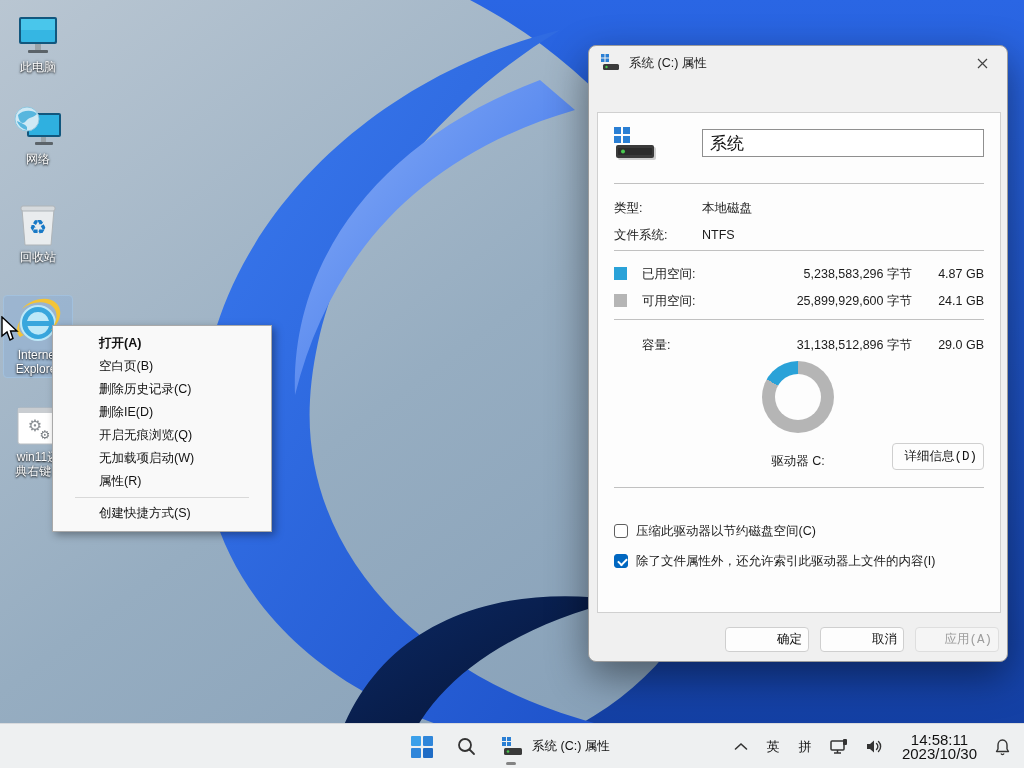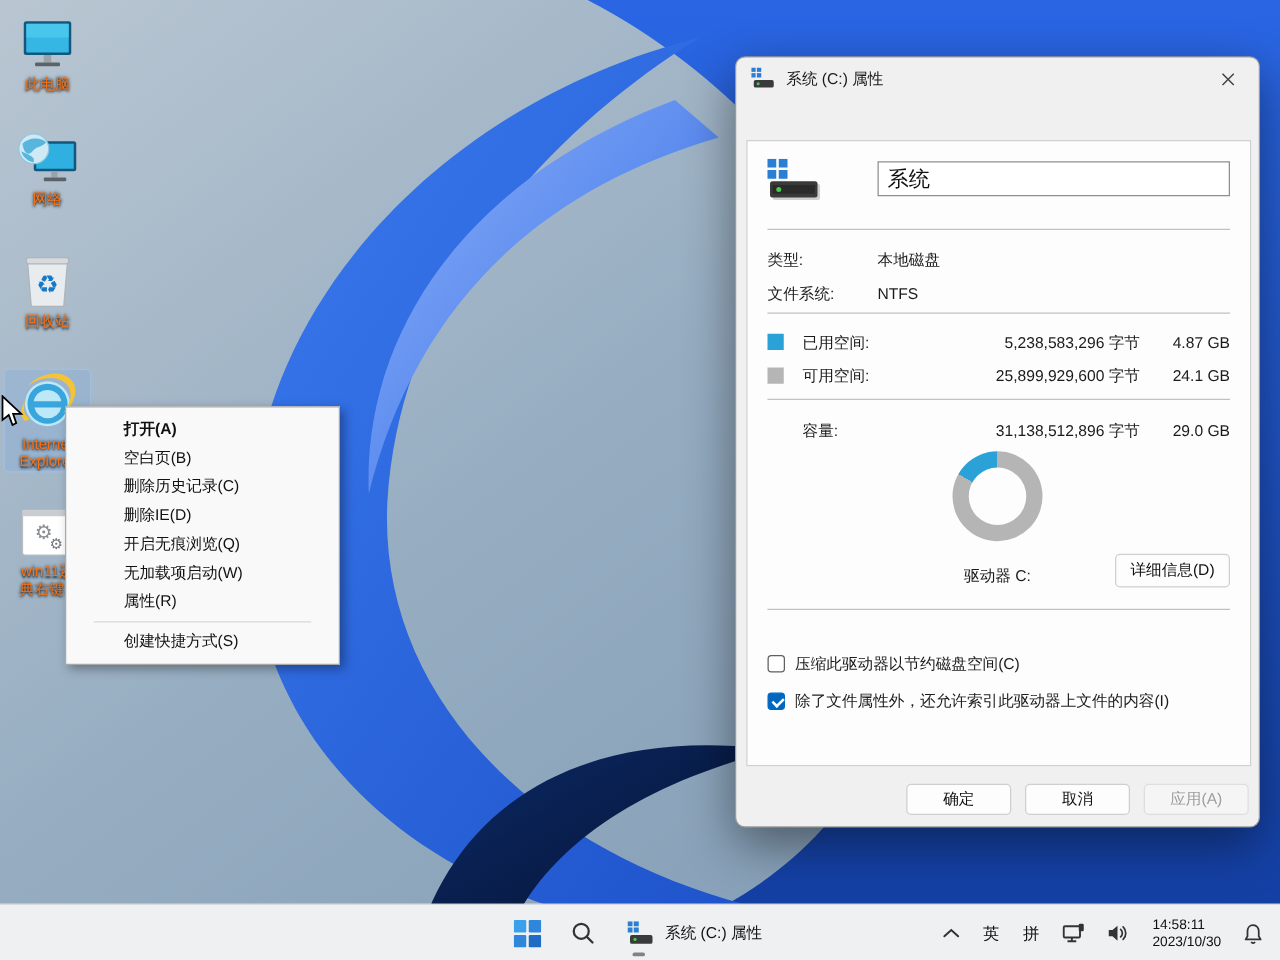--- a/index.html
+++ b/index.html
@@ -10,21 +10,21 @@
 
   
   .wallpaper{position:absolute;inset:0;}
   .wallpaper svg{display:block;}
 
   
   .desk-icon{position:absolute;left:4px;width:68px;text-align:center;cursor:default;}
   .desk-icon .cell{width:68px;padding:3px 0 1px;border-radius:3px;}
   .desk-icon.selected .cell{background:rgba(140,175,215,.45);outline:1px solid rgba(160,195,230,.7);}
   .desk-icon .glyph{height:46px;display:flex;align-items:flex-end;justify-content:center;}
-  .desk-icon .lbl{margin-top:3px;font-size:12px;line-height:14px;color:#f97316;
+  .desk-icon .lbl{margin-top:3px;font-size:12px;line-height:14px;color:#ffffff;
                   text-shadow:0 1px 2px rgba(0,0,0,.85),0 0 3px rgba(0,0,0,.6);}
 
   
   .cursor{position:absolute;left:0px;top:316px;z-index:60;}
 
   
   .ctx-menu{position:absolute;left:52px;top:325px;width:220px;z-index:50;
             background:#f9f9f9;border:1px solid #a9a9a9;
             box-shadow:3px 3px 8px rgba(0,0,0,.35);padding:6px 12px;}
   .ctx-item{height:23px;line-height:23px;padding-left:34px;font-size:12.5px;color:#111;white-space:nowrap;}
@@ -55,21 +55,21 @@
   .frow .fl2{position:absolute;left:44px;}
   .frow .fv{position:absolute;left:104px;}
   .frow .sq{position:absolute;left:16px;top:3px;width:13px;height:13px;}
   .frow .bytes{position:absolute;right:88px;}
   .frow .gb{position:absolute;right:16px;width:62px;text-align:right;}
   .donut{position:absolute;left:164px;top:248px;width:72px;height:72px;border-radius:50%;}
   .donut::after{content:"";position:absolute;left:13px;top:13px;width:46px;height:46px;
                 border-radius:50%;background:#fdfdfd;}
   .drive-lbl{position:absolute;left:100px;top:340px;width:200px;text-align:center;font-size:12.5px;}
   .btn{border:1px solid #cfcfcf;background:#fdfdfd;border-radius:4px;font-size:12.5px;
-       font-family:Liberation Sans, sans-serif;color:#111;}
+       font-family:Liberation Mono, monospace;color:#111;text-align:right;}
   .details-btn{position:absolute;right:16px;top:330px;width:92px;height:27px;}
   .cbrow{position:absolute;left:16px;right:12px;height:18px;font-size:12.5px;line-height:17px;}
   .cbrow .box{position:absolute;left:0;top:1px;width:14px;height:14px;border:1px solid #5f5f5f;
               border-radius:3px;background:#fff;}
   .cbrow.checked .box{background:#0067c0;border-color:#0067c0;}
   .cbrow.checked .box::after{content:"";position:absolute;left:3px;top:3px;width:7px;height:4px;
               border-left:2px solid #fff;border-bottom:2px solid #fff;transform:rotate(-45deg);}
   .cbrow .cbl{position:absolute;left:22px;right:0;}
   .dlg-buttons{position:absolute;right:8px;top:581px;display:flex;gap:11px;}
   .dlg-buttons .btn{width:84px;height:25px;}
@@ -79,21 +79,21 @@
   .taskbar{position:absolute;left:0;bottom:0;width:1024px;height:45px;background:#eef0f1;
            border-top:1px solid #d8dadd;z-index:70;display:flex;align-items:center;}
   .tb-center{position:absolute;left:402px;top:0;height:45px;display:flex;align-items:center;gap:4px;}
   .tb-btn{height:38px;min-width:40px;display:flex;align-items:center;justify-content:center;
           border-radius:5px;padding:0 8px;position:relative;}
   .tb-app{gap:8px;font-size:12.5px;color:#111;padding:0 12px;}
   .tb-app .run-dash{position:absolute;left:16px;bottom:1px;width:10px;height:3px;border-radius:2px;background:#838383;}
   .tray{position:absolute;right:8px;top:0;height:45px;display:flex;align-items:center;gap:6px;}
   .tray-item{height:36px;min-width:26px;display:flex;align-items:center;justify-content:center;
              border-radius:5px;padding:0 5px;font-size:13px;color:#111;}
-  .clock{flex-direction:column;align-items:flex-start;line-height:14px;font-size:11px;padding:0 6px;}
+  .clock{flex-direction:column;align-items:center;line-height:14px;font-size:15px;padding:0 6px;}
 </style>
 </head>
 <body>
 
 <div class="stage">
 
   <div class="wallpaper">
     <svg width="1024" height="768" viewBox="0 0 1024 768">
       <defs>
         <linearGradient id="sky" x1="0" y1="0" x2="1" y2="1">

